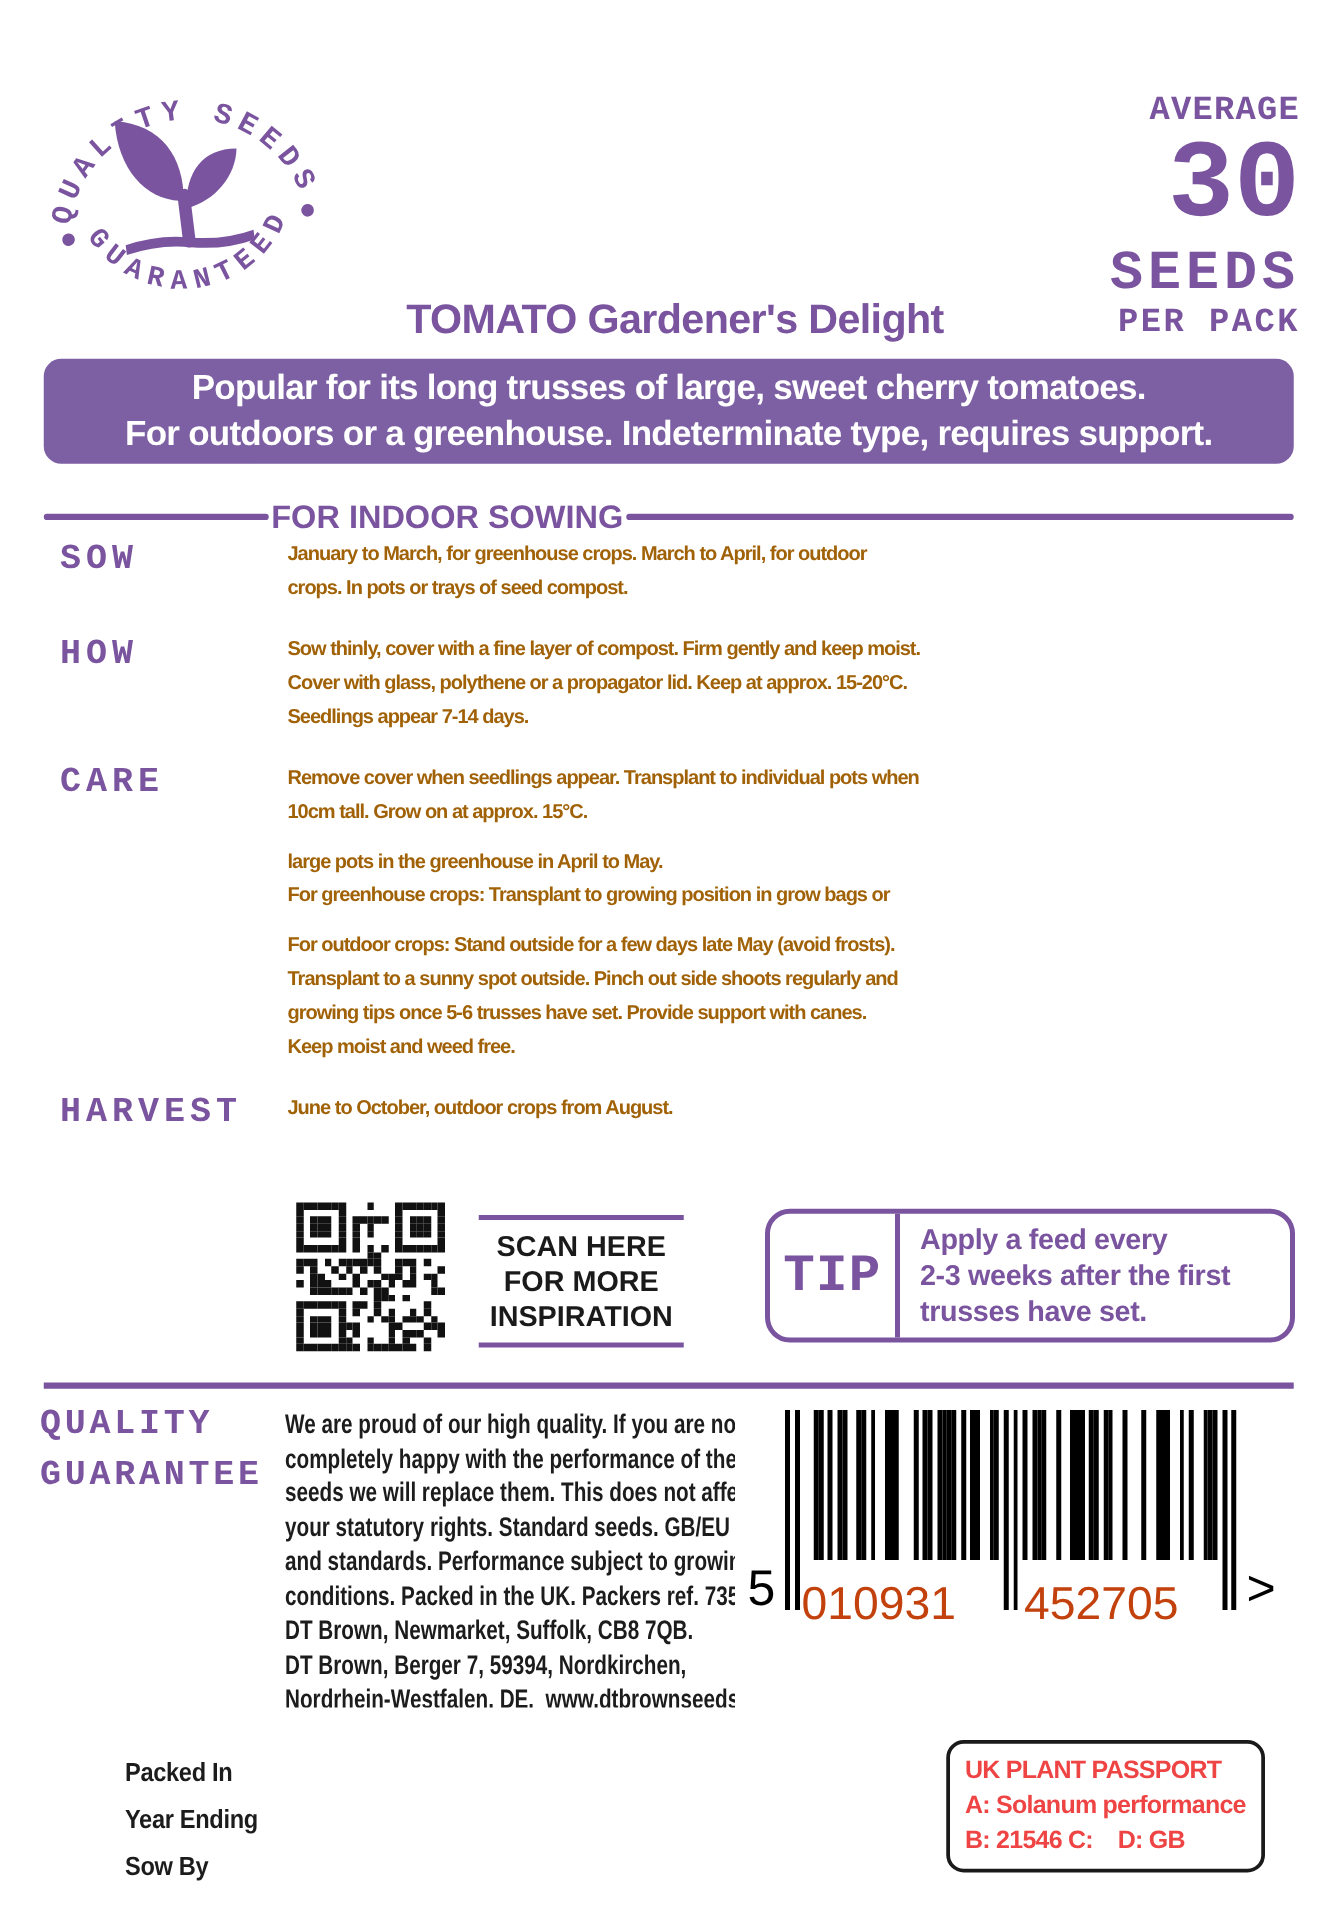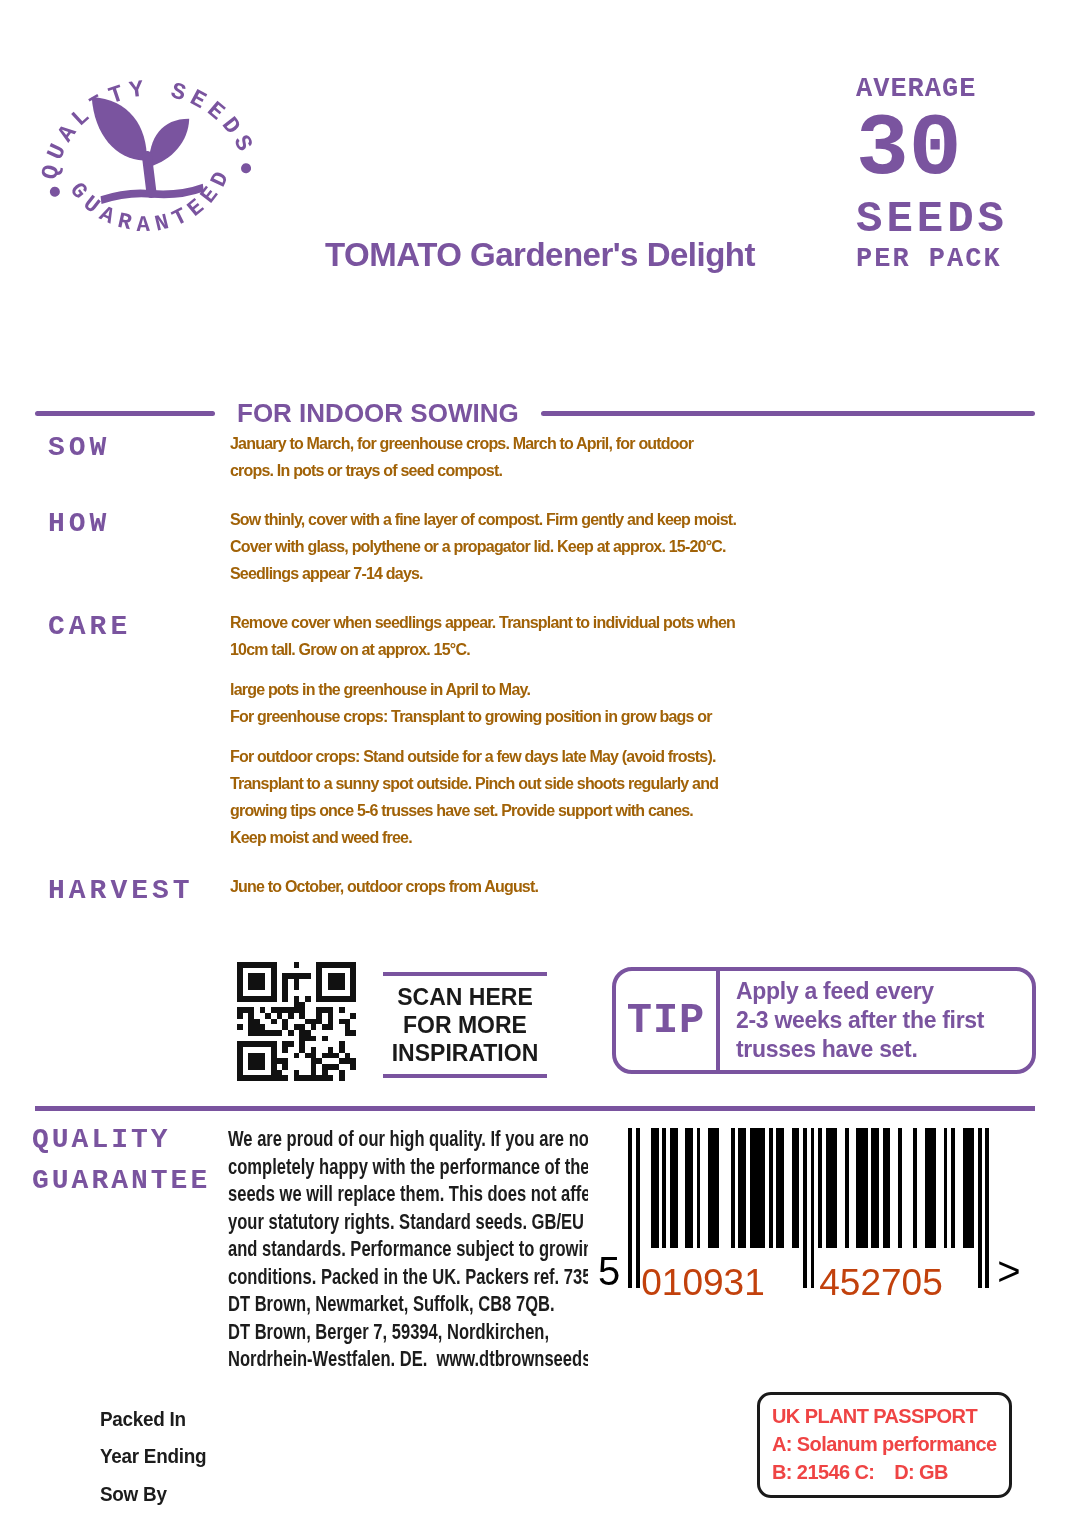--- a/index.html
+++ b/index.html
@@ -4,33 +4,33 @@
 <style>
   html,body{margin:0;padding:0;background:#fff;}
   .page{position:relative;width:1071px;height:1536px;background:#ffffff;overflow:hidden;
         font-family:"Liberation Sans",sans-serif;color:#231f20;}
   .stamp{font-family:"Liberation Mono",monospace;font-weight:700;color:#7a549f;}
 
   
   .logo{position:absolute;left:36px;top:48px;width:224px;height:224px;transform:rotate(-7deg);}
   .pack-title{position:absolute;left:270px;top:236px;width:540px;text-align:center;
               font-size:33px;font-weight:700;color:#7a549f;letter-spacing:-0.5px;}
-  .seeds-block{position:absolute;left:856px;top:74px;width:184px;text-align:left;color:#7a549f;}
+  .seeds-block{position:absolute;left:856px;top:74px;width:184px;text-align:right;color:#7a549f;}
   .seeds-avg{font-size:27px;letter-spacing:1px;}
   .seeds-num{font-size:88px;line-height:0.95;margin-top:4px;}
   .seeds-word{font-size:44px;letter-spacing:4px;margin-top:2px;}
   .seeds-pack{font-size:27px;letter-spacing:2px;margin-top:0px;}
 
   
   .banner{position:absolute;left:35px;top:287px;width:1000px;height:84px;background:#7d60a4;
           border-radius:14px;display:flex;flex-direction:column;justify-content:center;
           text-align:center;color:#fff;font-weight:700;font-size:28px;letter-spacing:-0.6px;line-height:1.32;}
 
   
-  .section-head{position:absolute;left:35px;top:398px;width:1000px;display:flex;align-items:center;gap:22px;}
+  .section-head{position:absolute;left:35px;top:398px;width:1000px;display:flex;align-items:center;gap:2px;}
   .rule{height:5px;background:#7a549f;border-radius:3px;}
   .rule.left{width:180px;}
   .rule.right{flex:1;}
   .section-title{font-size:26px;font-weight:700;color:#7a549f;white-space:nowrap;}
 
   .sowing{position:absolute;left:48px;top:430px;width:990px;display:grid;
           grid-template-columns:182px 1fr;row-gap:22px;}
   .slabel{font-family:"Liberation Mono",monospace;font-weight:700;color:#7a549f;
           font-size:28px;letter-spacing:4px;padding-top:2px;}
   .sbody{font-size:16px;font-weight:700;letter-spacing:-0.8px;line-height:27px;color:#a16207;}
@@ -114,20 +114,24 @@
 
   <div class="pack-title">TOMATO Gardener's Delight</div>
 
   <div class="seeds-block stamp">
     <div class="seeds-avg">AVERAGE</div>
     <div class="seeds-num">30</div>
     <div class="seeds-word">SEEDS</div>
     <div class="seeds-pack">PER PACK</div>
   </div>
 
+  <div class="banner">
+    <span>Popular for its long trusses of large, sweet cherry tomatoes.</span>
+    <span>For outdoors or a greenhouse. Indeterminate type, requires support.</span>
+  </div>
 
   <div class="section-head">
     <div class="rule left"></div>
     <div class="section-title">FOR INDOOR SOWING</div>
     <div class="rule right"></div>
   </div>
 
   <div class="sowing">
     <div class="slabel">SOW</div>
     <div class="sbody">

